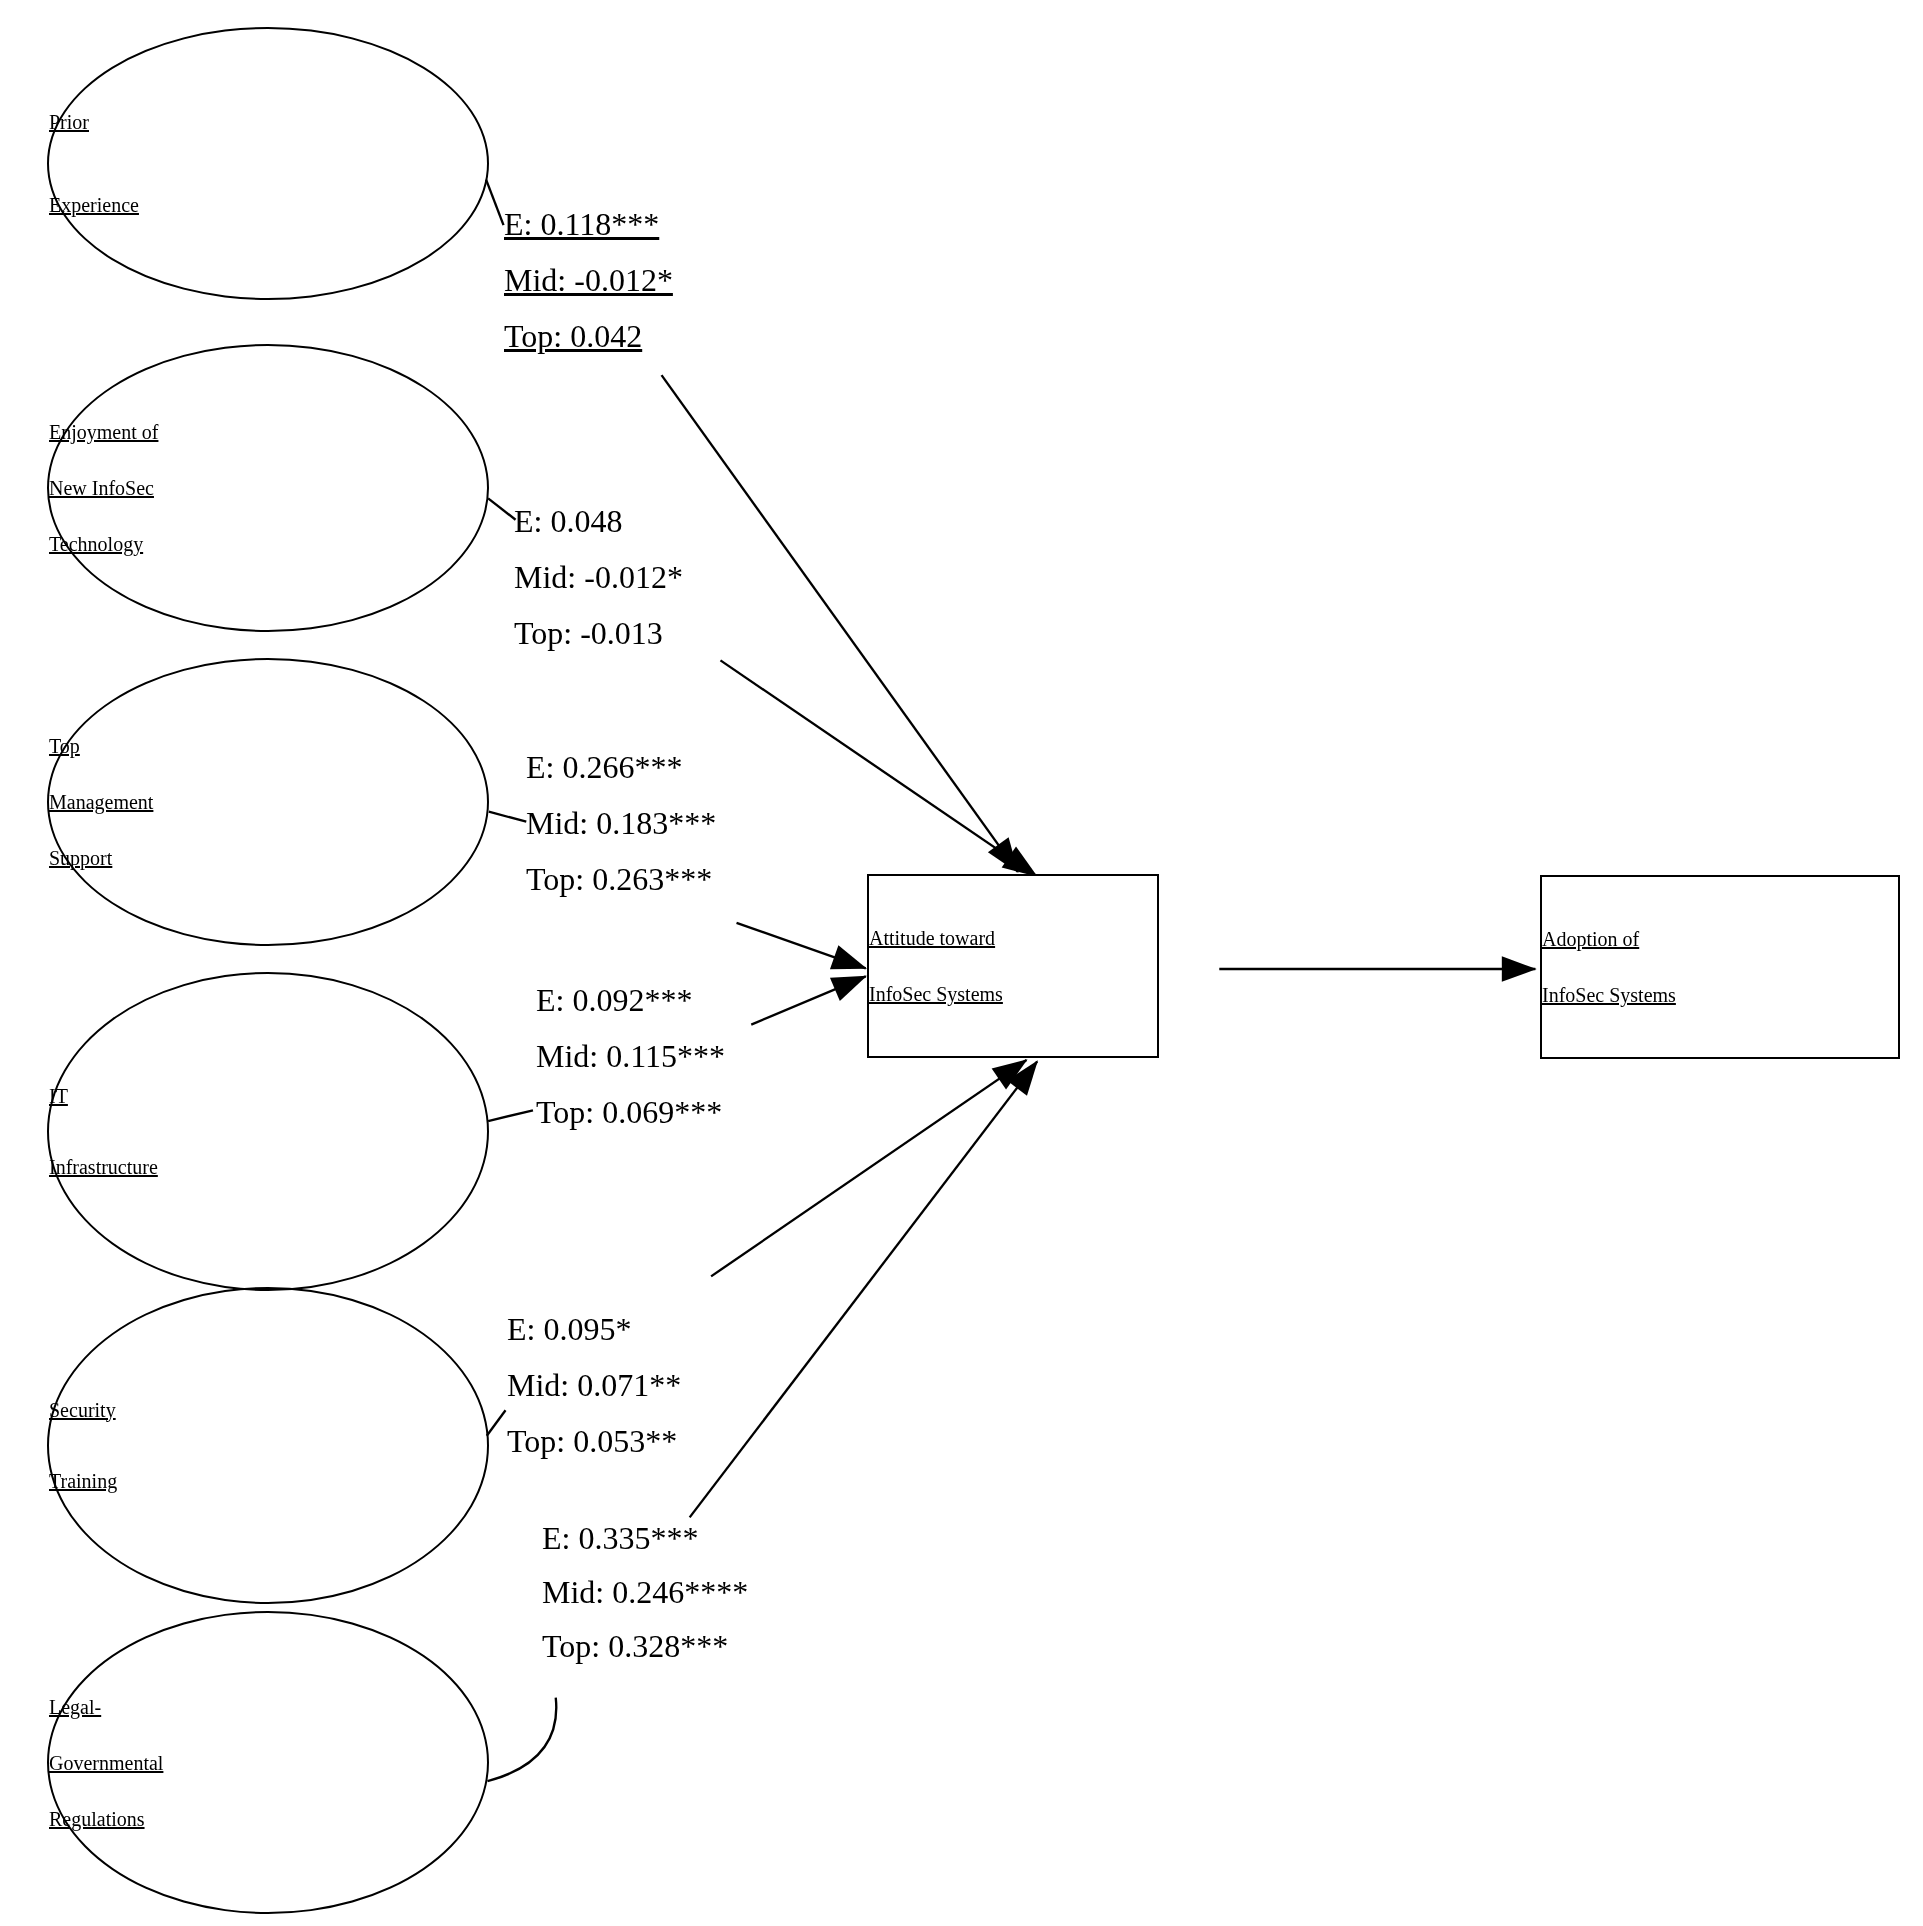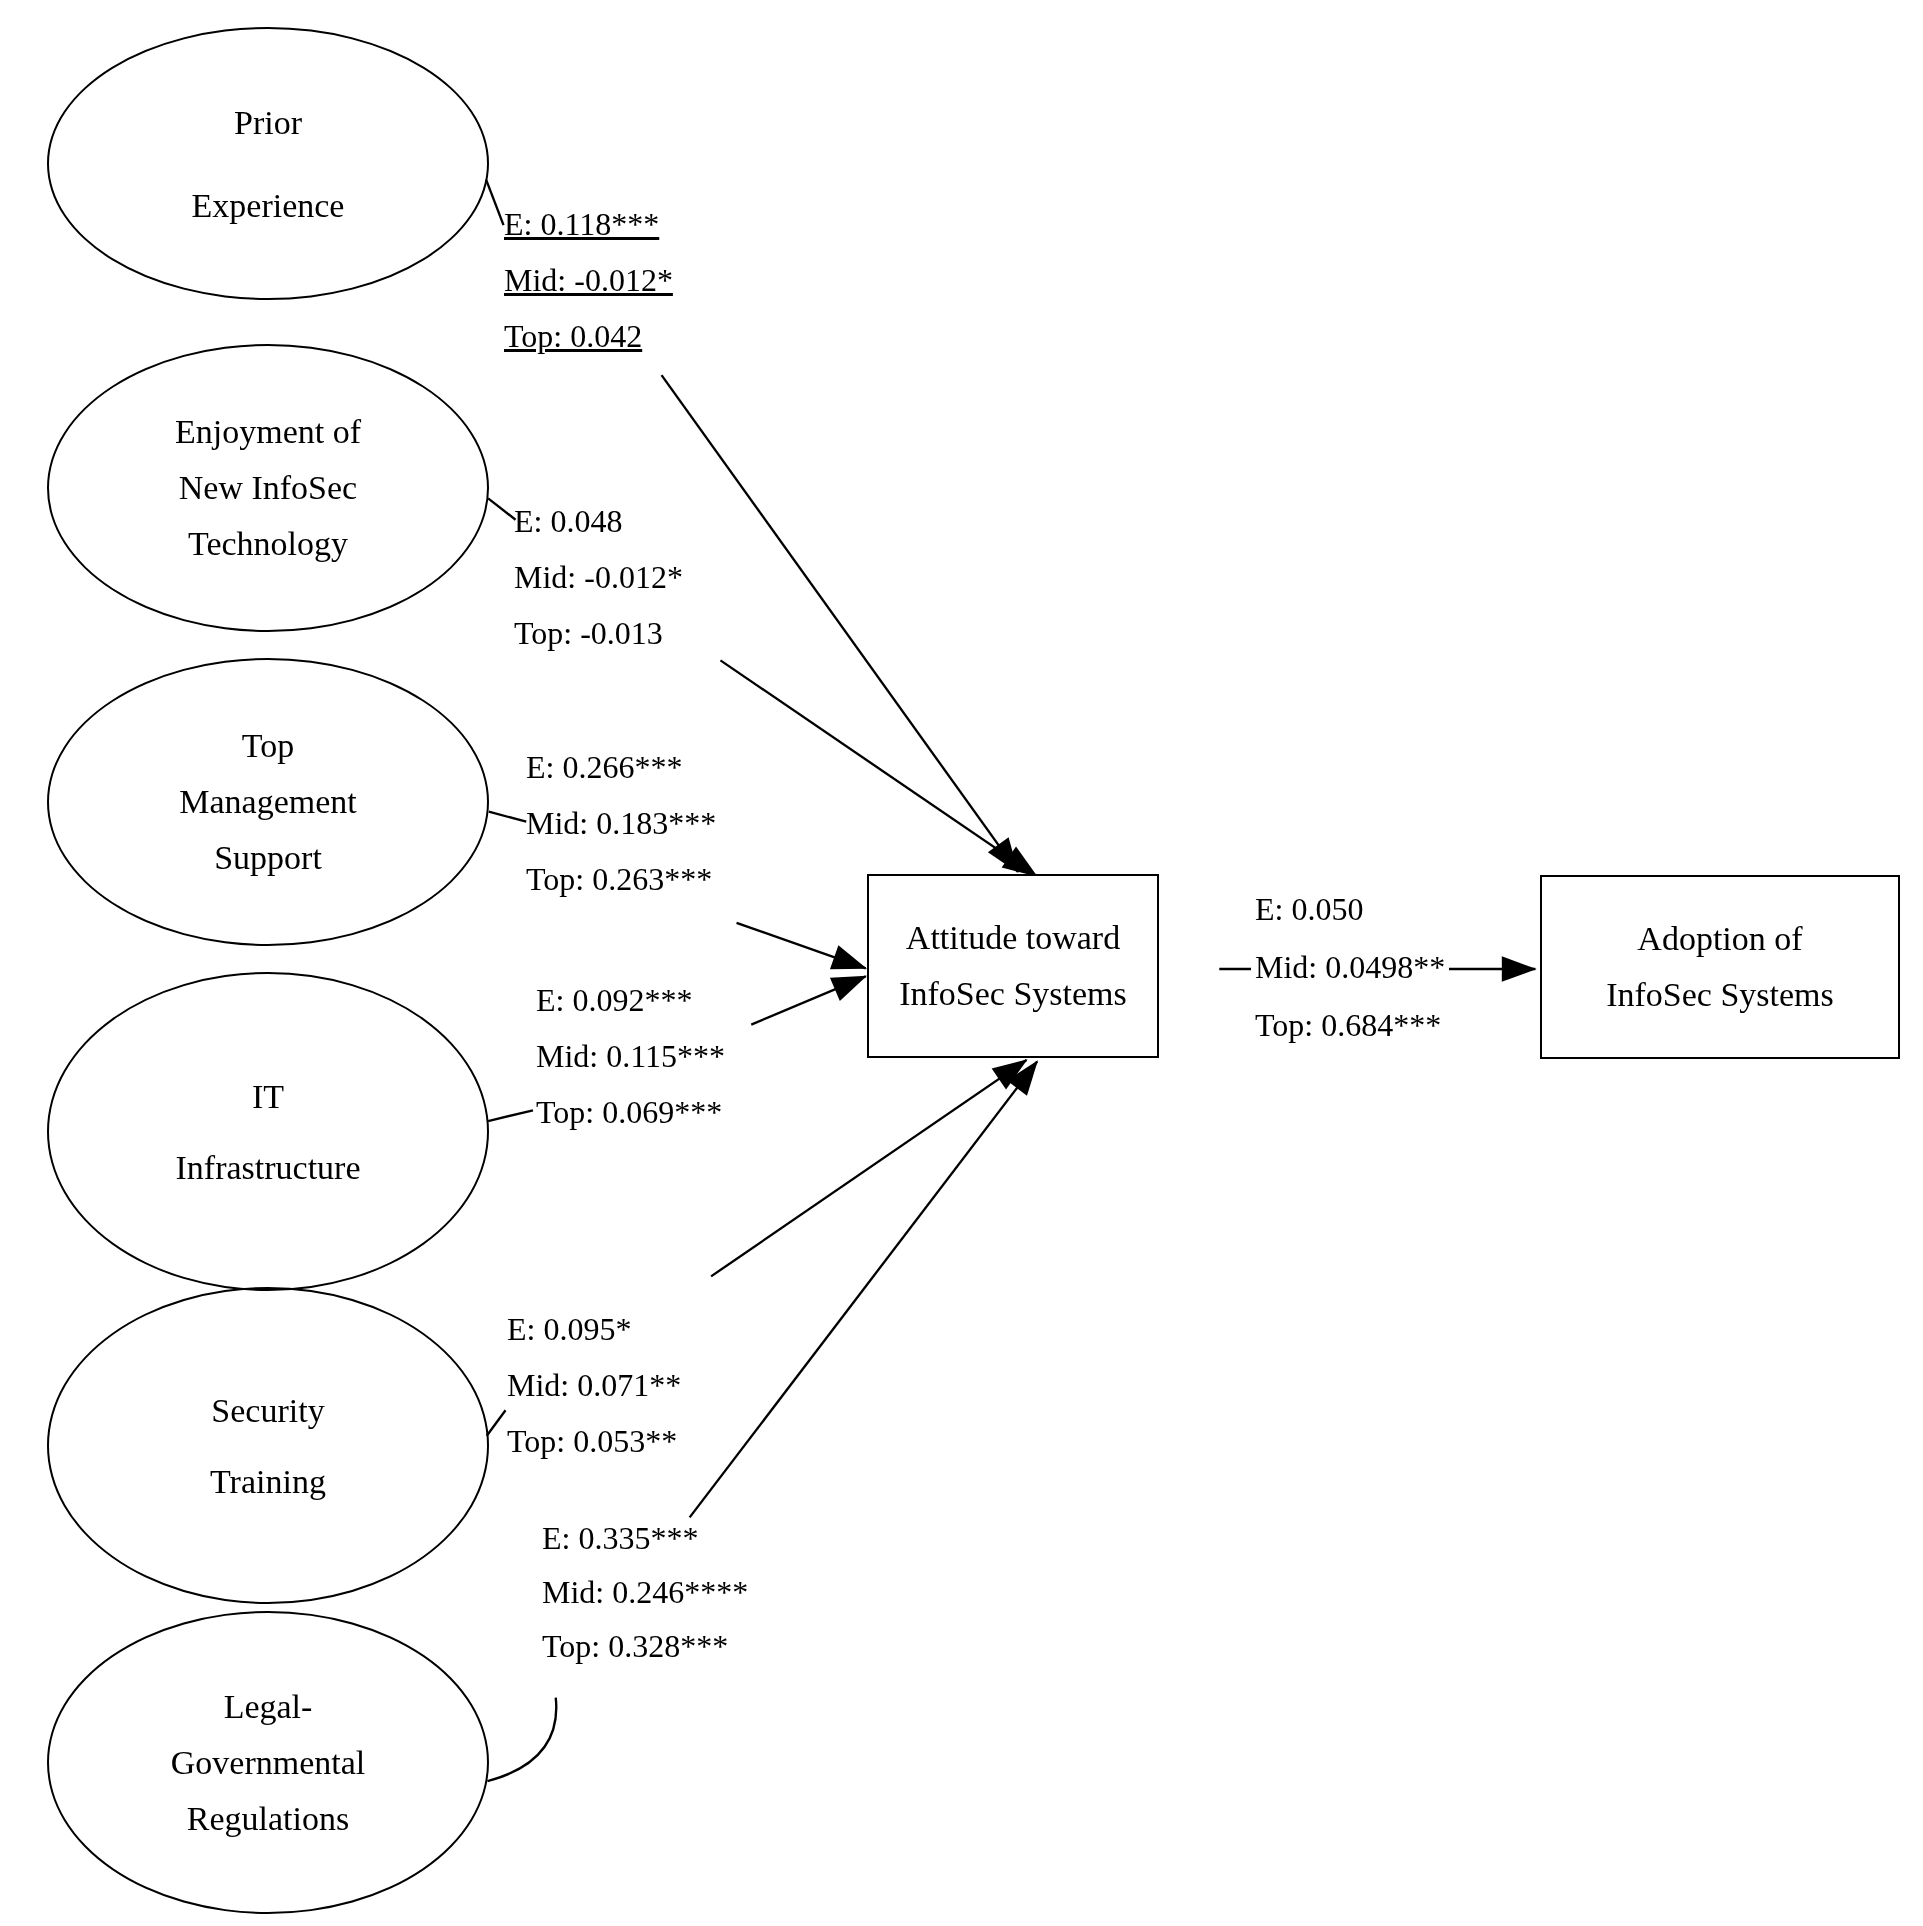--- a/index.html
+++ b/index.html
@@ -12,24 +12,24 @@
     color:var(--ink);
     overflow:hidden;
   }
   .connectors { position:absolute; left:0; top:0; width:1923px; height:1926px; }
   .connectors line, .connectors path.edge {
     stroke:var(--ink); stroke-width:3.5; fill:none;
   }
   .node {
     position:absolute;
     display:flex; align-items:center; justify-content:center;
-    text-align:center;
     box-sizing:border-box;
-    font-size:34px;
+    font-size:20px;
     background:transparent;
+    text-decoration:underline;
   }
   .ellipse { border:2.7px solid var(--ink); border-radius:50%; }
   .rect    { border:2.7px solid var(--ink); background:var(--bg); }
   .node-text { width:100%; }
   .coef {
     position:absolute;
     font-size:32px;
     line-height:56px;
     white-space:nowrap;
   }
@@ -152,20 +152,15 @@
     <div>Mid: 0.071**</div>
     <div>Top: 0.053**</div>
   </div>
 
   <div class="coef" style="left:542px;top:1511px;line-height:54px;">
     <div>E: 0.335***</div>
     <div>Mid: 0.246****</div>
     <div>Top: 0.328***</div>
   </div>
 
-  <div class="coef on-line" style="left:1251px;top:880px;line-height:58px;">
-    <div>E: 0.050</div>
-    <div>Mid: 0.0498**</div>
-    <div>Top: 0.684***</div>
-  </div>
 
 </div>
 
 
 </body></html>

